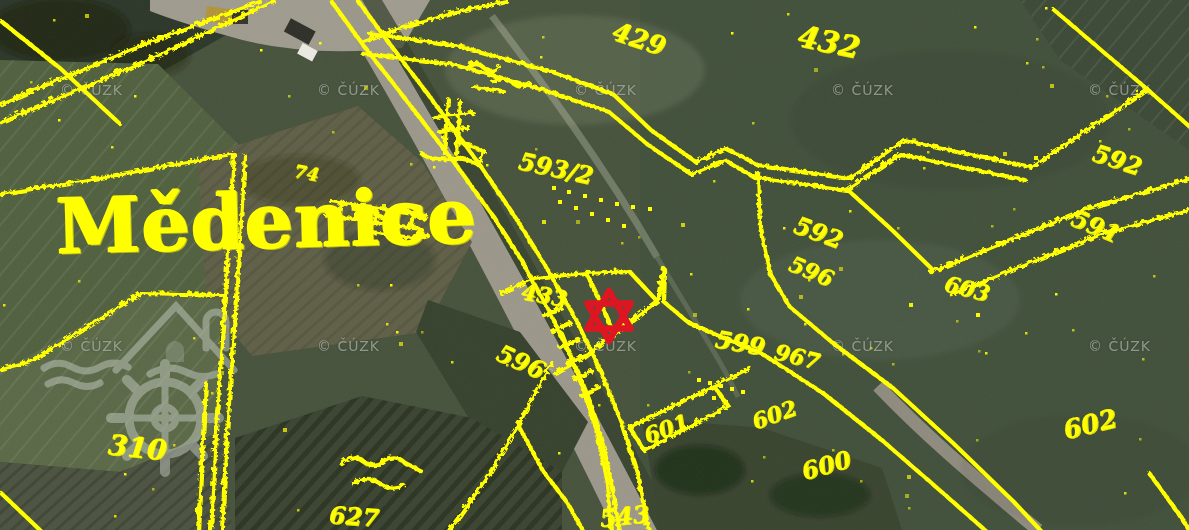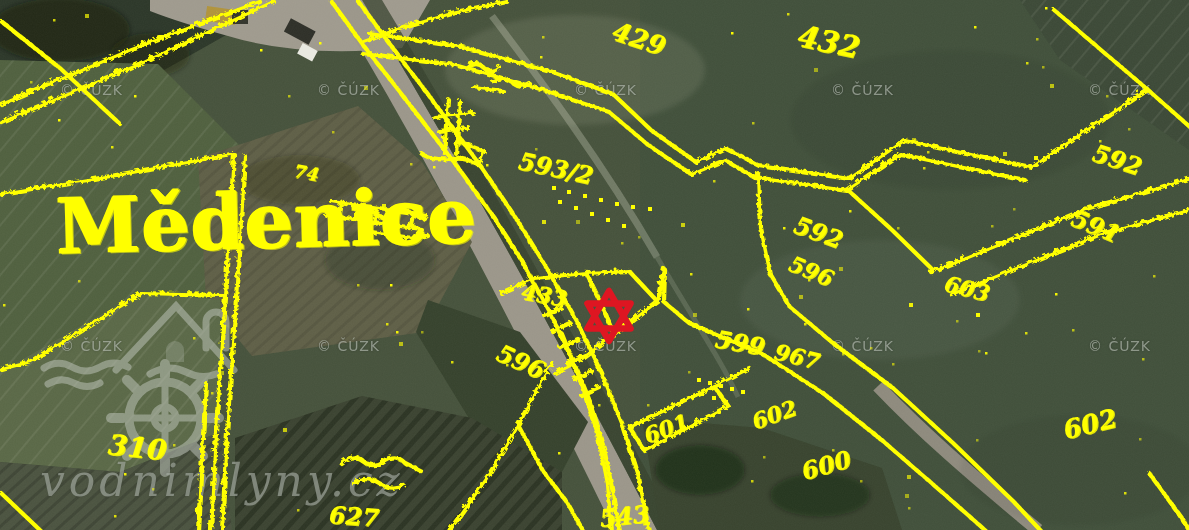--- a/index.html
+++ b/index.html
@@ -152,21 +152,20 @@
     <span class="cuzk" style="left:60px;top:82px">© ČÚZK</span>
     <span class="cuzk" style="left:317px;top:82px">© ČÚZK</span>
     <span class="cuzk" style="left:574px;top:82px">© ČÚZK</span>
     <span class="cuzk" style="left:831px;top:82px">© ČÚZK</span>
     <span class="cuzk" style="left:1088px;top:82px">© ČÚZK</span>
     <span class="cuzk" style="left:60px;top:338px">© ČÚZK</span>
     <span class="cuzk" style="left:317px;top:338px">© ČÚZK</span>
     <span class="cuzk" style="left:574px;top:338px">© ČÚZK</span>
     <span class="cuzk" style="left:831px;top:338px">© ČÚZK</span>
     <span class="cuzk" style="left:1088px;top:338px">© ČÚZK</span>
-    <div class="site-wm">vodnimlyny.cz</div>
   </div>
 
   <svg width="1189" height="530" viewBox="0 0 1189 530">
     <defs>
       <filter id="rough" x="-5%" y="-5%" width="110%" height="110%">
         <feTurbulence type="turbulence" baseFrequency="0.15" numOctaves="2" result="n"></feTurbulence>
         <feDisplacementMap in="SourceGraphic" in2="n" scale="5"></feDisplacementMap>
       </filter>
     </defs>
 

